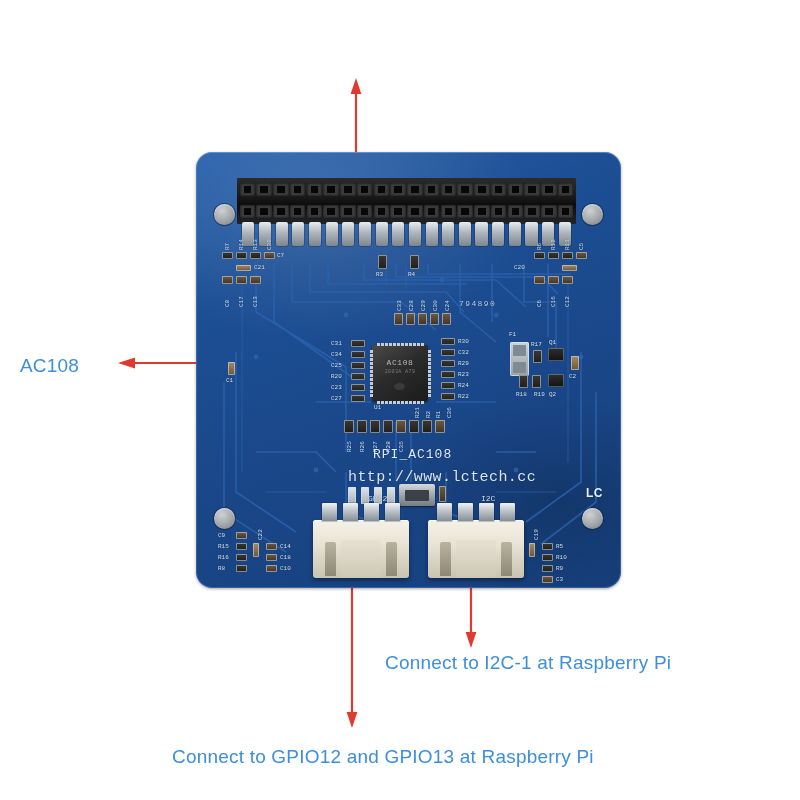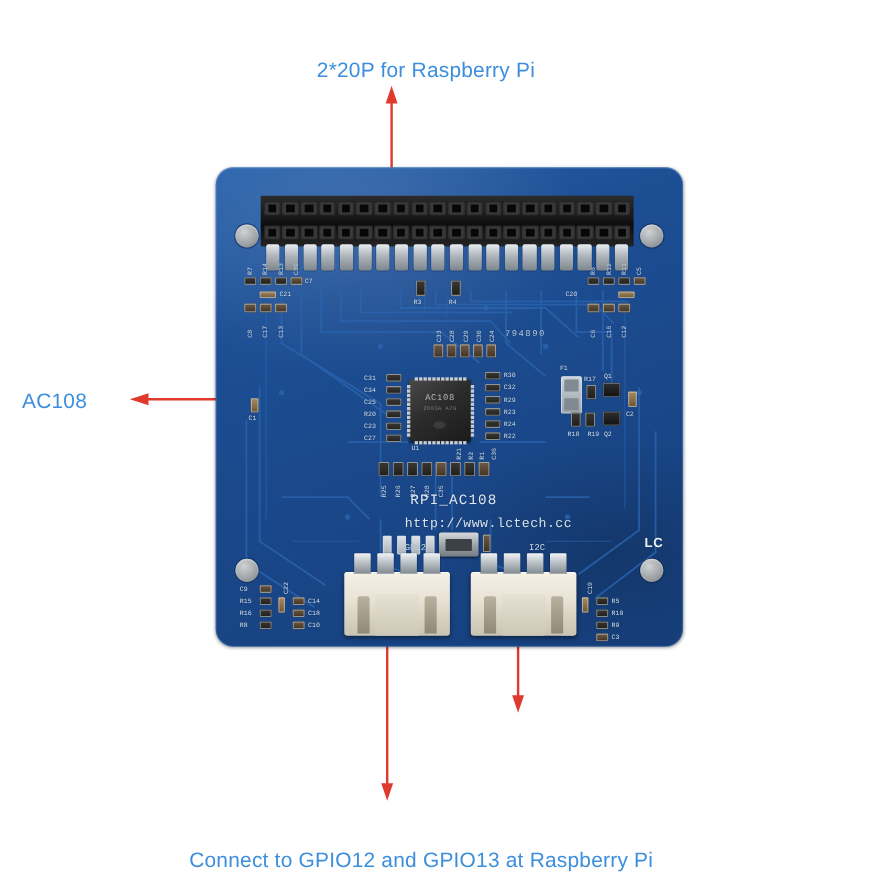--- a/index.html
+++ b/index.html
@@ -17,21 +17,21 @@
     position:absolute;
     color:#3d8fdd;
     font-size:19px;
     font-weight:400;
     white-space:nowrap;
     letter-spacing:.2px;
   }
   #anno-top{left:288px;top:54px;}
   #anno-left{left:20px;top:355px;}
   #anno-i2c{left:385px;top:652px;}
-  #anno-gpio{left:172px;top:772px;}
+  #anno-gpio{left:172px;top:746px;}
 
   
   .arrow{position:absolute;}
   .arrow svg{display:block;overflow:visible;}
 
   
   #board{
     position:absolute;
     left:196px;top:152px;
     width:425px;height:436px;
@@ -98,21 +98,21 @@
   .smd.tan{background:linear-gradient(180deg,#a98a5d,#6d5636);}
 
   
   .silk{
     position:absolute;color:#cfe0f2;font-size:6px;line-height:1;
     font-family:"Liberation Mono", monospace;white-space:nowrap;
     text-shadow:0 0 1px rgba(0,0,0,.5);
   }
   .silk.v{transform-origin:0 0;transform:rotate(-90deg);}
   .silk.big{font-size:13px;letter-spacing:1px;color:#dfeaf7;}
-  .silk.url{font-size:12px;letter-spacing:.4px;color:#d8e6f5;padding-left:20px;}
+  .silk.url{font-size:15px;letter-spacing:.4px;color:#d8e6f5;}
   .silk.mark{font-size:8px;letter-spacing:1.4px;color:#bcd2ea;}
   .silk.lc{font-size:12px;font-weight:bold;letter-spacing:.5px;color:#e8f1fa;
            font-family:"Liberation Sans",sans-serif;}
 
   
   #chip{
     position:absolute;left:176px;top:193px;width:56px;height:56px;
     background:linear-gradient(145deg,#4a4a4a,#2c2c2c 45%,#1b1b1b);
     border-radius:2px;
     box-shadow:0 1px 2px rgba(0,0,0,.6);
@@ -176,22 +176,22 @@
   .jst .pins{position:absolute;left:6px;top:-17px;width:84px;height:18px;display:flex;}
   .jst .pins span{flex:1 1 0;margin:0 3px;
     background:linear-gradient(180deg,#f0f3f5,#b6bdc3 50%,#868d94);
     border-radius:1px 1px 0 0;box-shadow:0 0 0 .5px rgba(10,30,60,.45);}
 </style>
 </head>
 <body>
 
 <div id="stage">
 
-  <div class="anno" id="anno-top">2*20P for Raspberry Pi</div>
   <div class="anno" id="anno-left">AC108</div>
+  <div class="anno" id="anno-i2c">Connect to I2C-1 at Raspberry Pi</div>
   <div class="anno" id="anno-gpio">Connect to GPIO12 and GPIO13 at Raspberry Pi</div>
 
   <div class="arrow" style="left:349px;top:78px;">
     <svg width="14" height="122" viewBox="0 0 14 122">
       <line x1="7" y1="122" x2="7" y2="14" stroke="#e03a2f" stroke-width="2.2"></line>
       <polygon points="7,0 1.6,16 12.4,16" fill="#e03a2f"></polygon>
     </svg>
   </div>
 
   <div class="arrow" style="left:118px;top:356px;">

